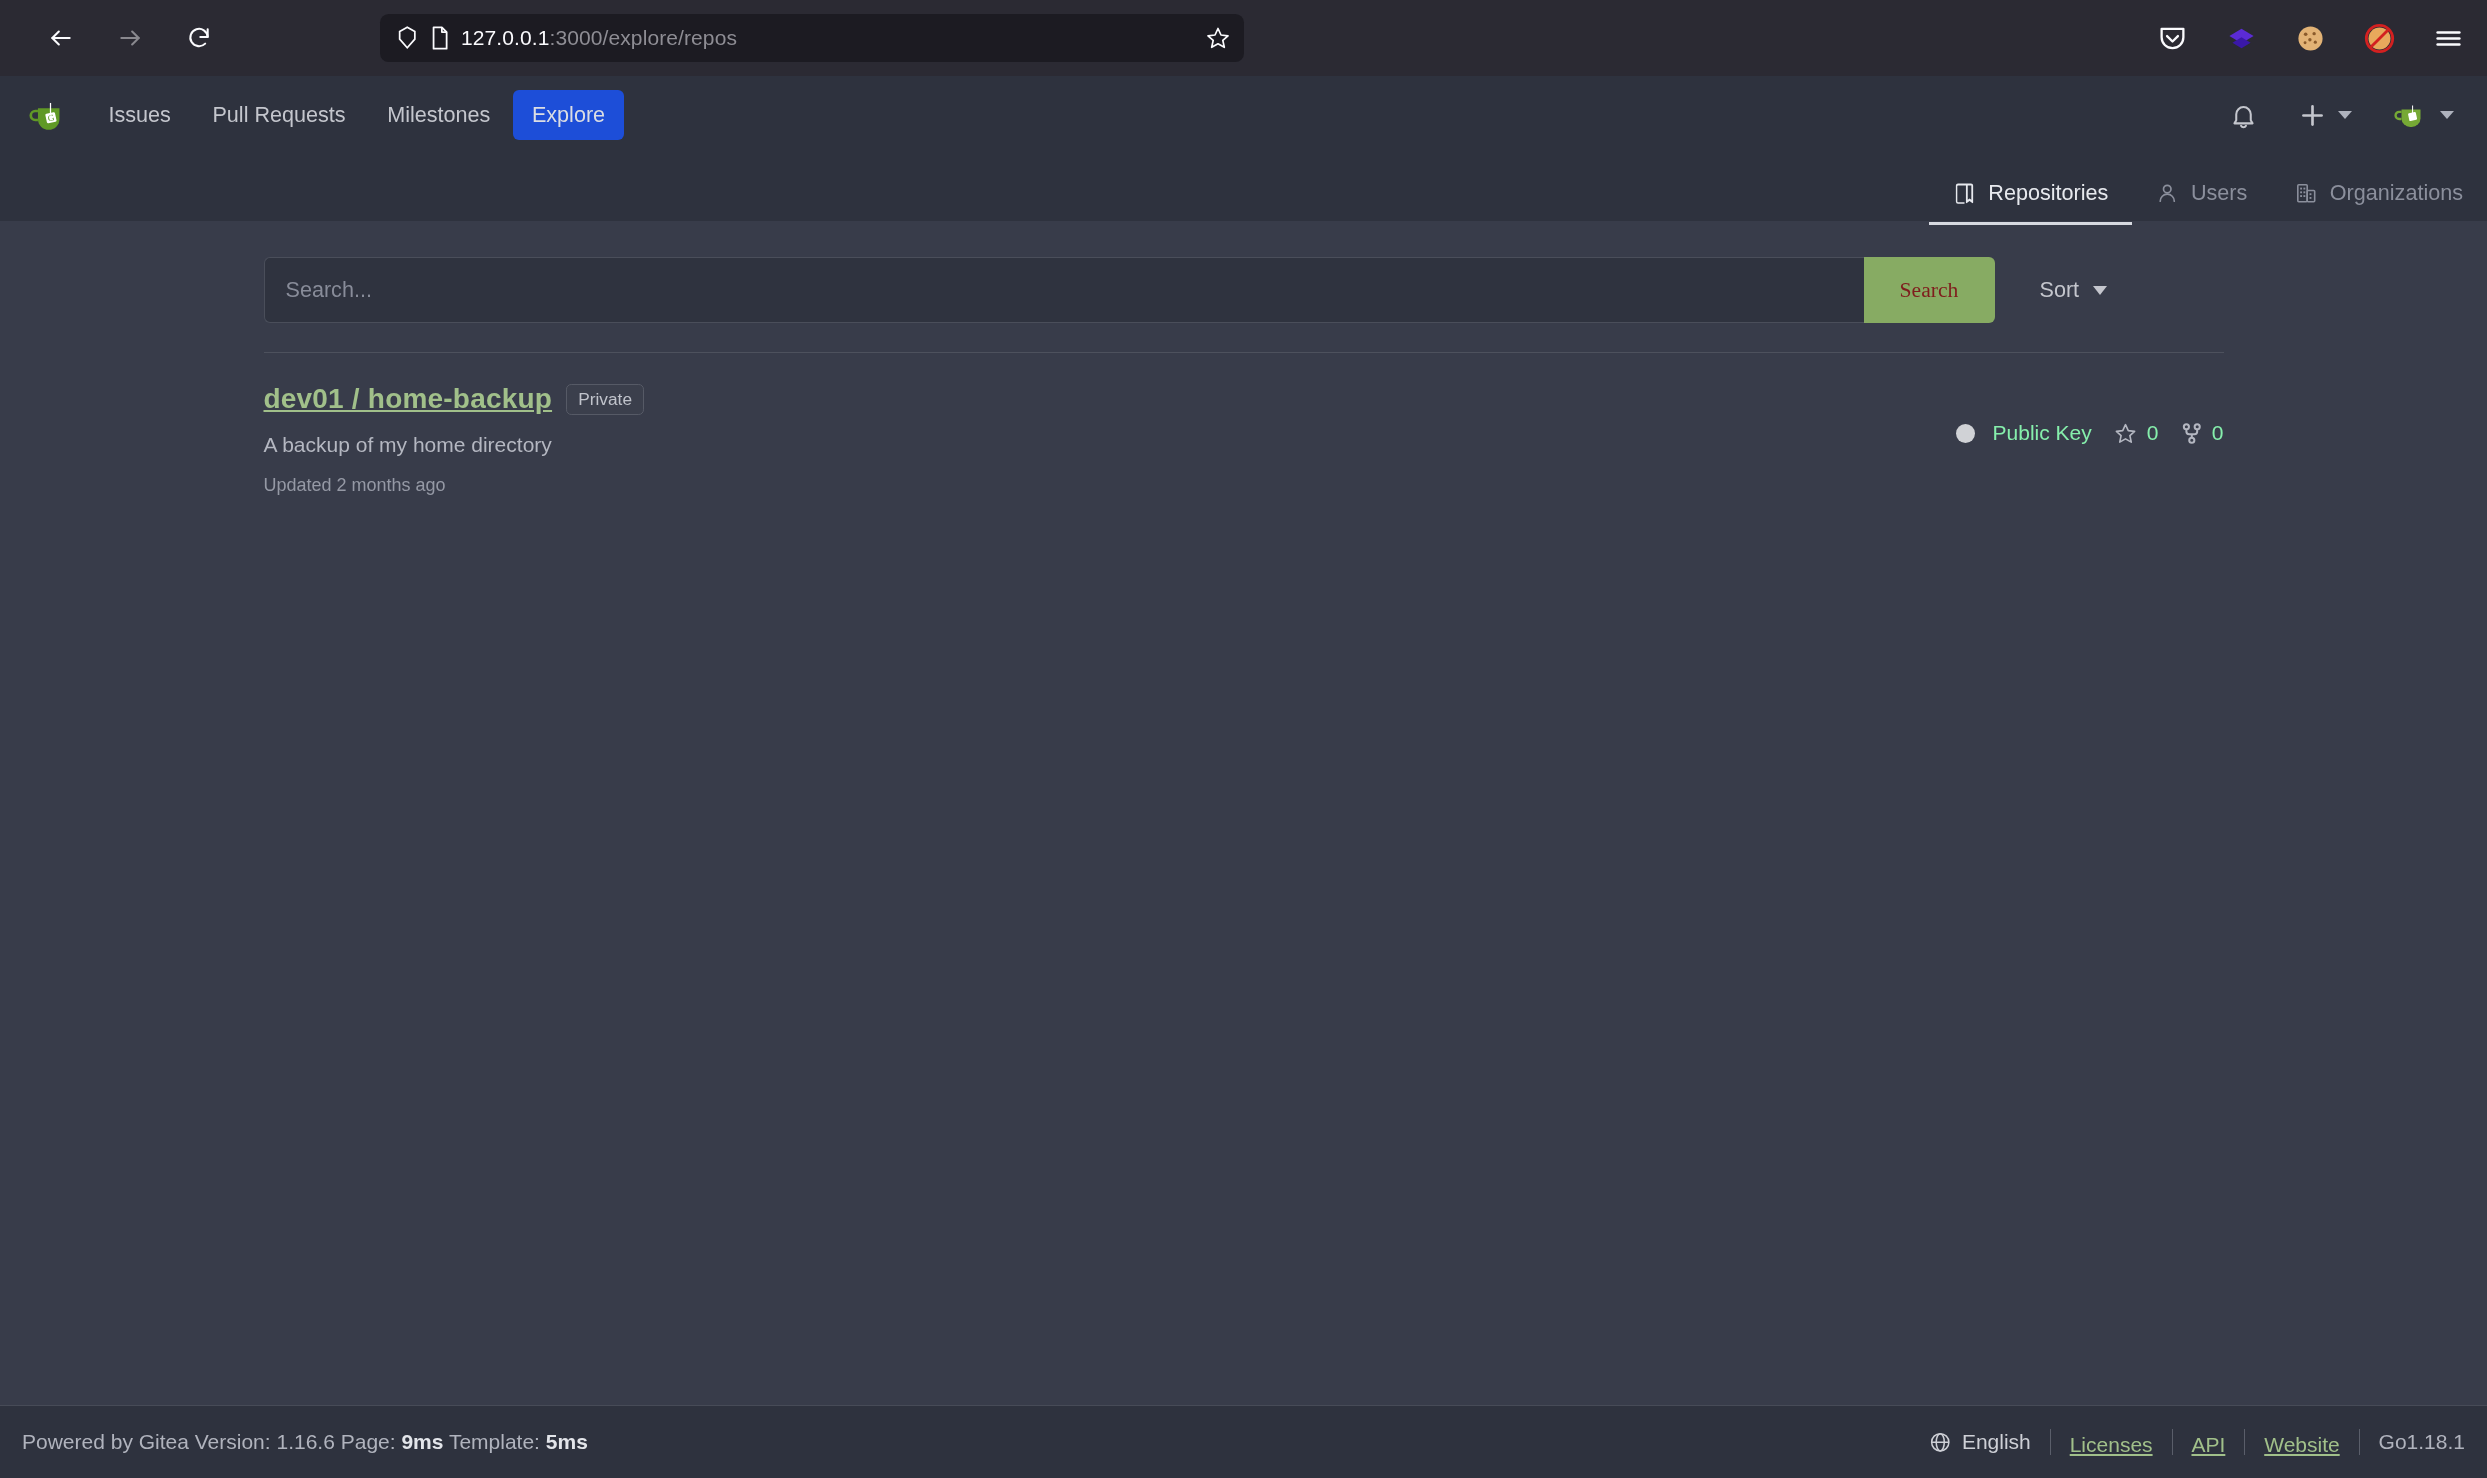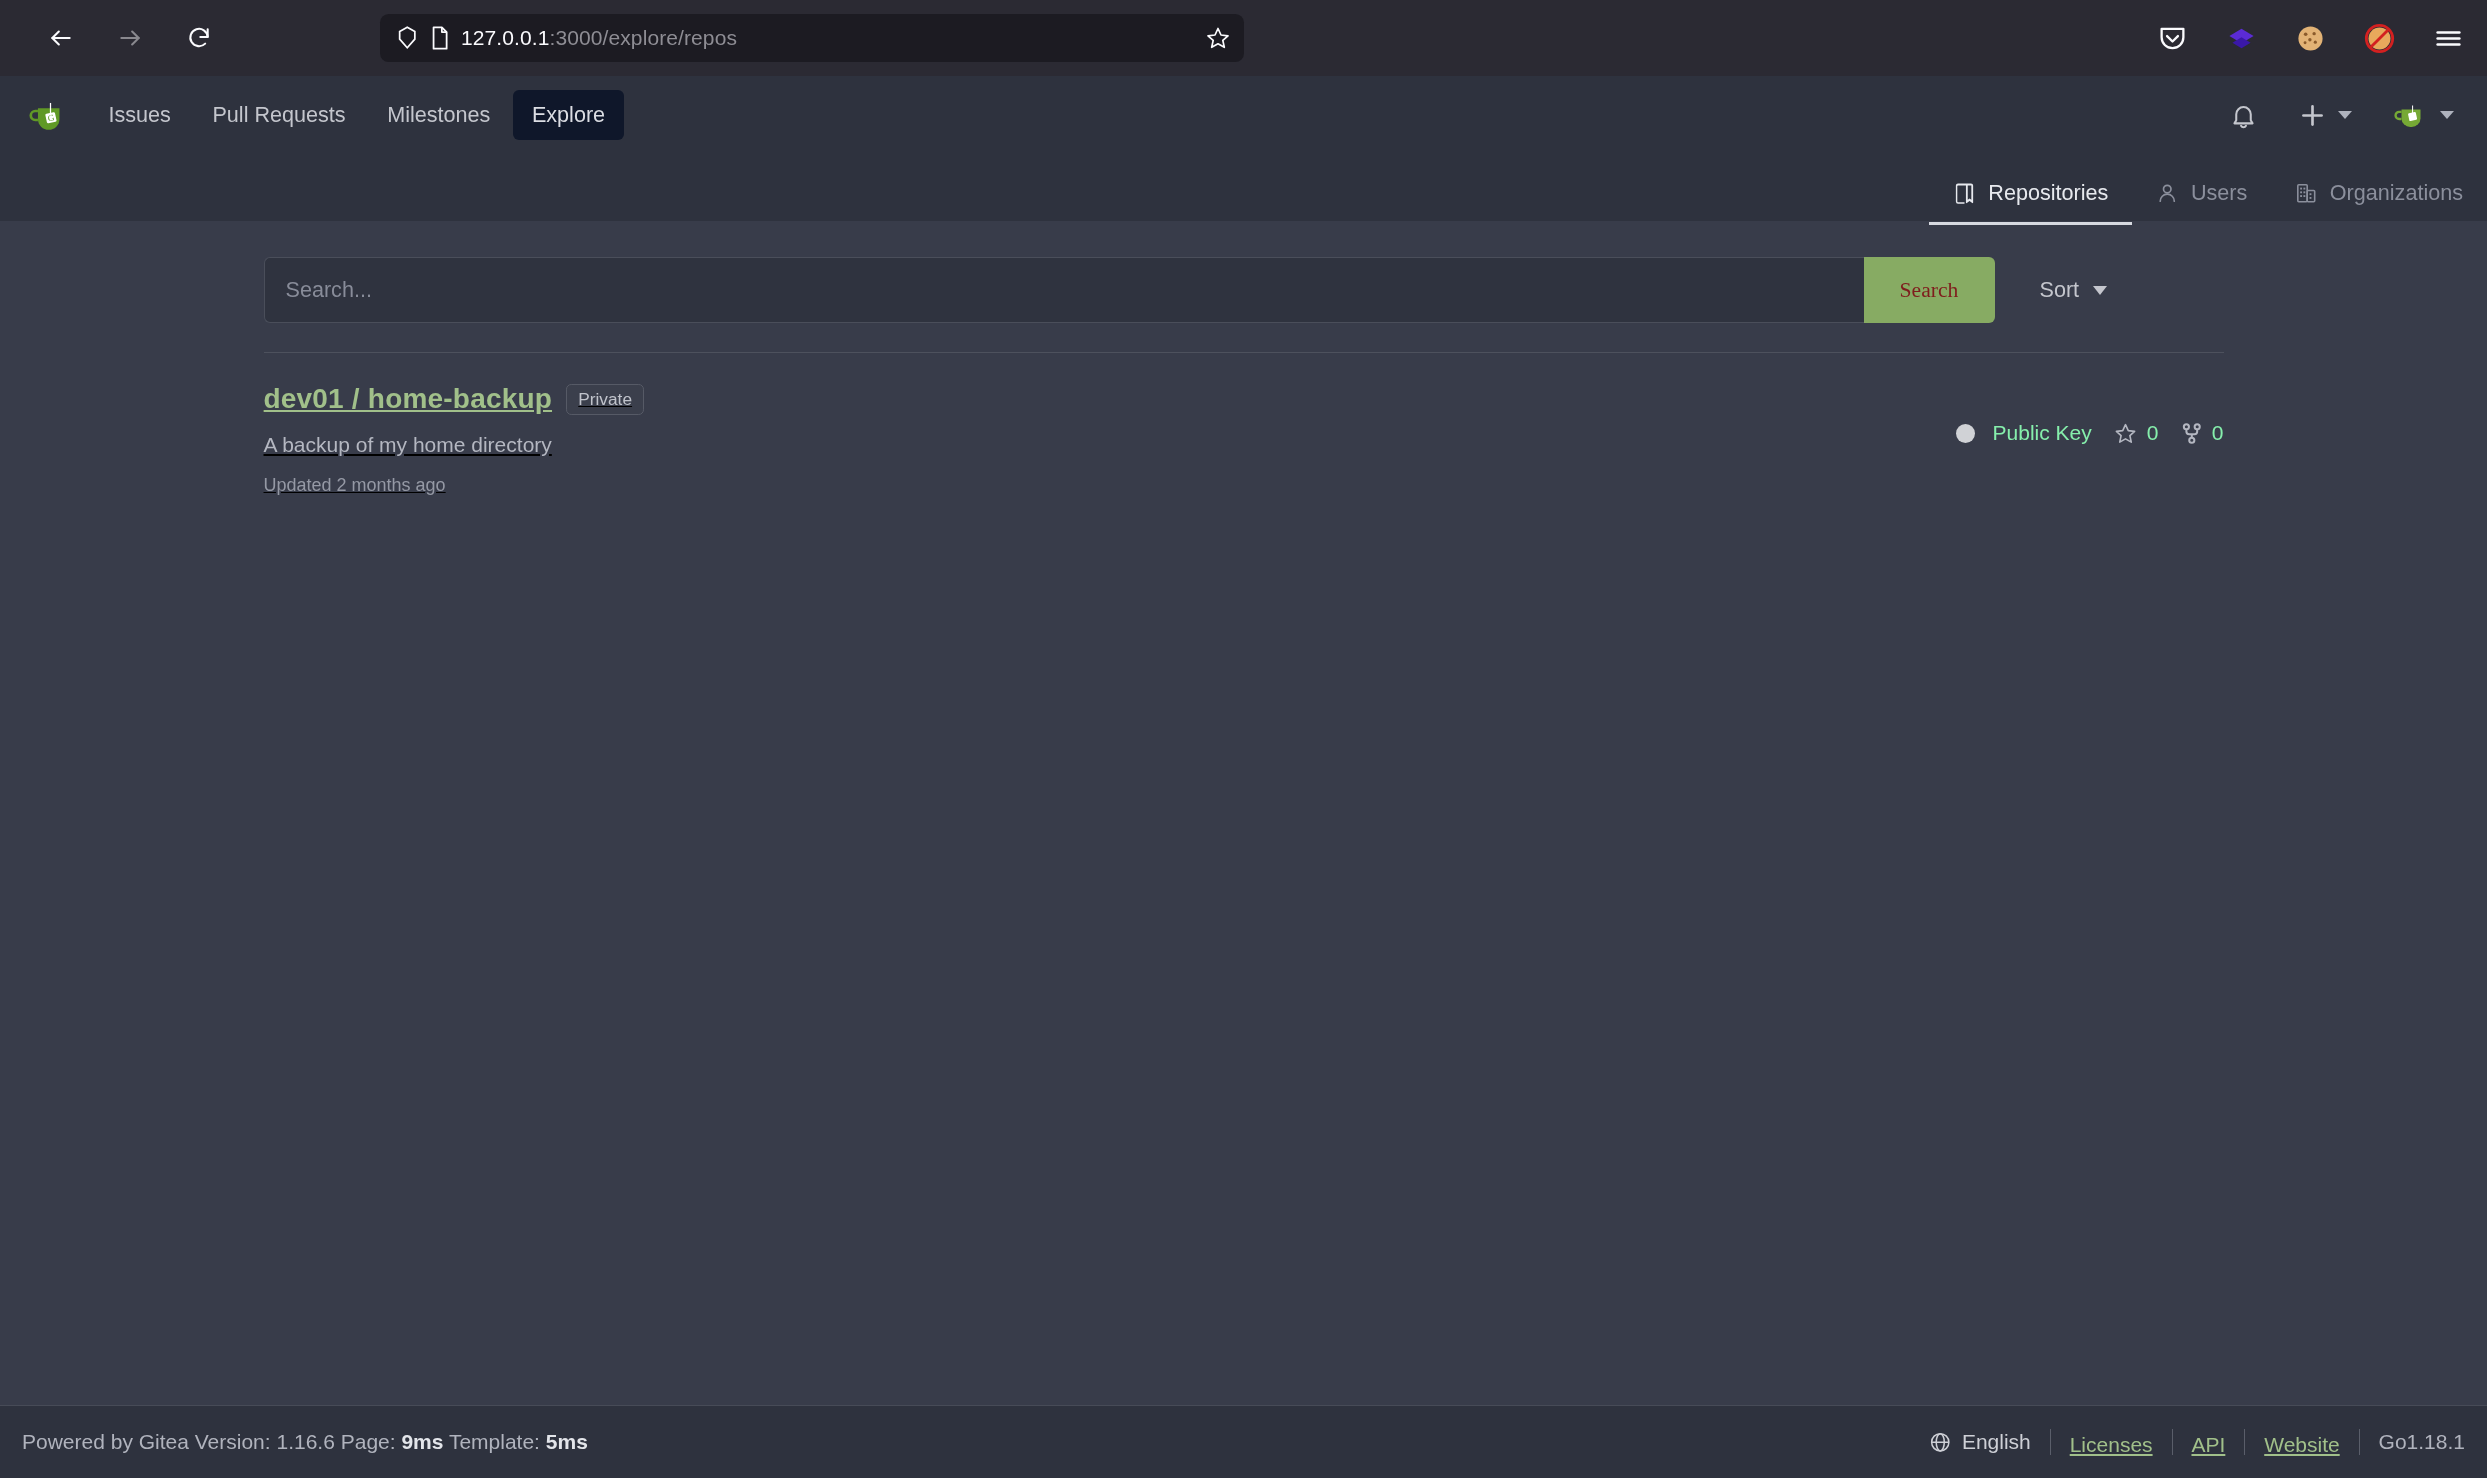--- a/index.html
+++ b/index.html
@@ -89,21 +89,21 @@
   }
   .nav-links { display: flex; align-items: center; gap: 3.5px; }
   .nav-link {
     font-size: 21.6px;
     color: #c4c6cd;
     padding: 12px 19px;
     border-radius: 6px;
     white-space: nowrap;
   }
   .nav-link.active {
-    background: #0f172a;
+    background: #1d4ed8;
     color: #dbdde3;
   }
   .nav-right {
     position: absolute;
     right: 33px;
     display: flex;
     align-items: center;
     gap: 40px;
   }
   .nav-icon-btn { display: flex; align-items: center; gap: 10.4px; }
@@ -200,21 +200,21 @@
     background: #4d515d;
     margin-top: 28.5px;
   }
 
   
   .repo-item {
     padding-top: 31px;
     display: flex;
     align-items: flex-start;
   }
-  .repo-main { flex: 1; text-decoration: underline; }
+  .repo-main { flex: 1; }
   .repo-title-row {
     display: flex;
     align-items: center;
     gap: 14px;
   }
   .repo-name {
     font-size: 28px;
     font-weight: bold;
     color: #a1c08a;
     letter-spacing: 0.2px;

